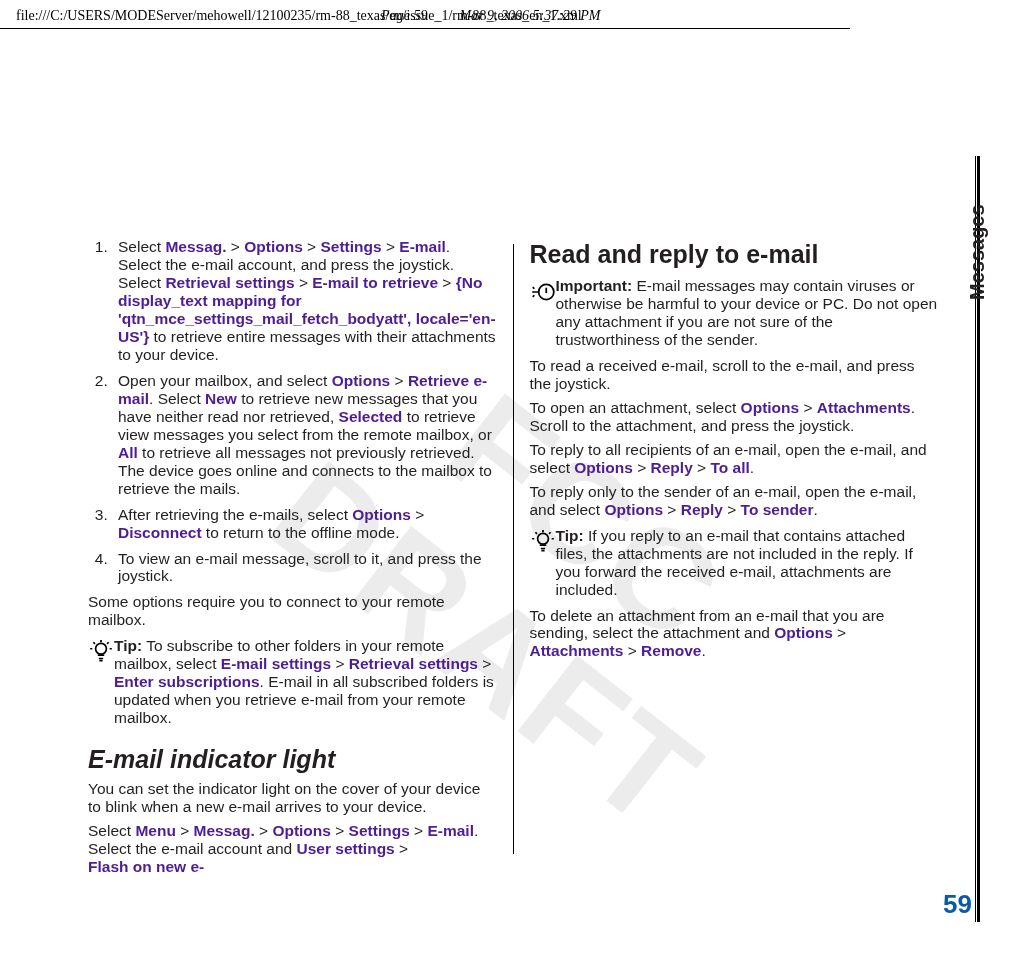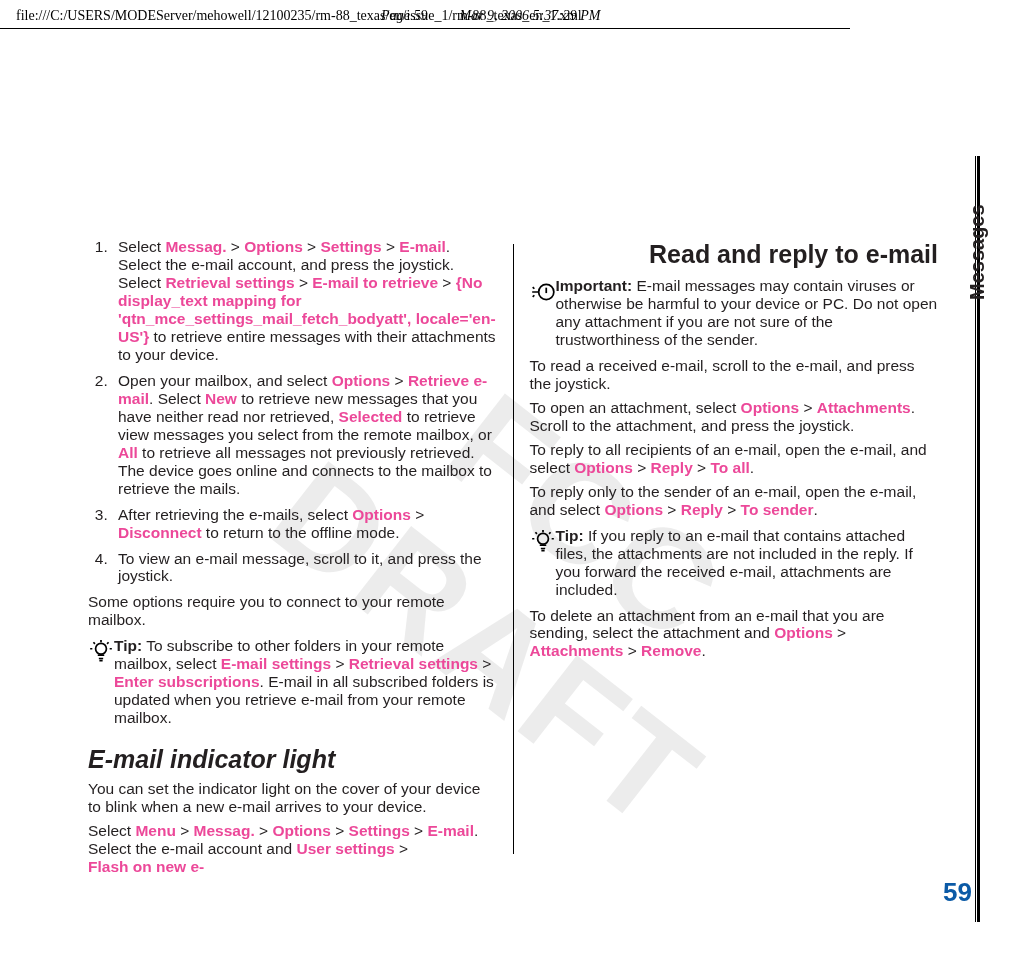--- a/index.html
+++ b/index.html
@@ -90,21 +90,21 @@
     font-size: 20px;
     transform: rotate(-90deg);
     transform-origin: top right;
     text-align: left;
   }
 
   
   .page-number {
     position: absolute;
     right: 8px;
-    bottom: 14px;
+    bottom: 2px;
     font-size: 26px;
     font-weight: 700;
     color: #0b5aa6;
   }
 
   
   .watermark {
     position: absolute;
     top: 360px;
     left: 120px;
@@ -149,27 +149,27 @@
     margin-bottom: 20px;
   }
 
   h2.sect {
     font-size: 25px;
     font-weight: 700;
     margin: 10px 0 4px 0;
     font-family: "Segoe UI", Arial, sans-serif;
   }
   h2.sect.tight-top { margin-top: 18px; font-style: italic; }
-  h2.sect.tight-top2 { margin-top: 2px; text-align: right; }
+  h2.sect.tight-top2 { margin-top: 2px; }
 
   p { margin: 6px 0; }
   ol { margin: 0 0 6px 0; padding-left: 24px; }
   ol li { margin-bottom: 8px; padding-left: 6px; }
 
-  .blue { color: #ec4899; font-weight: 700; }
+  .blue { color: #4c1d95; font-weight: 700; }
   .bold { font-weight: 700; }
 
   .tip-block, .important-block {
     display: flex;
     gap: 0;
     margin: 8px 0;
   }
   .tip-icon, .important-icon {
     flex: none;
     width: 26px;

